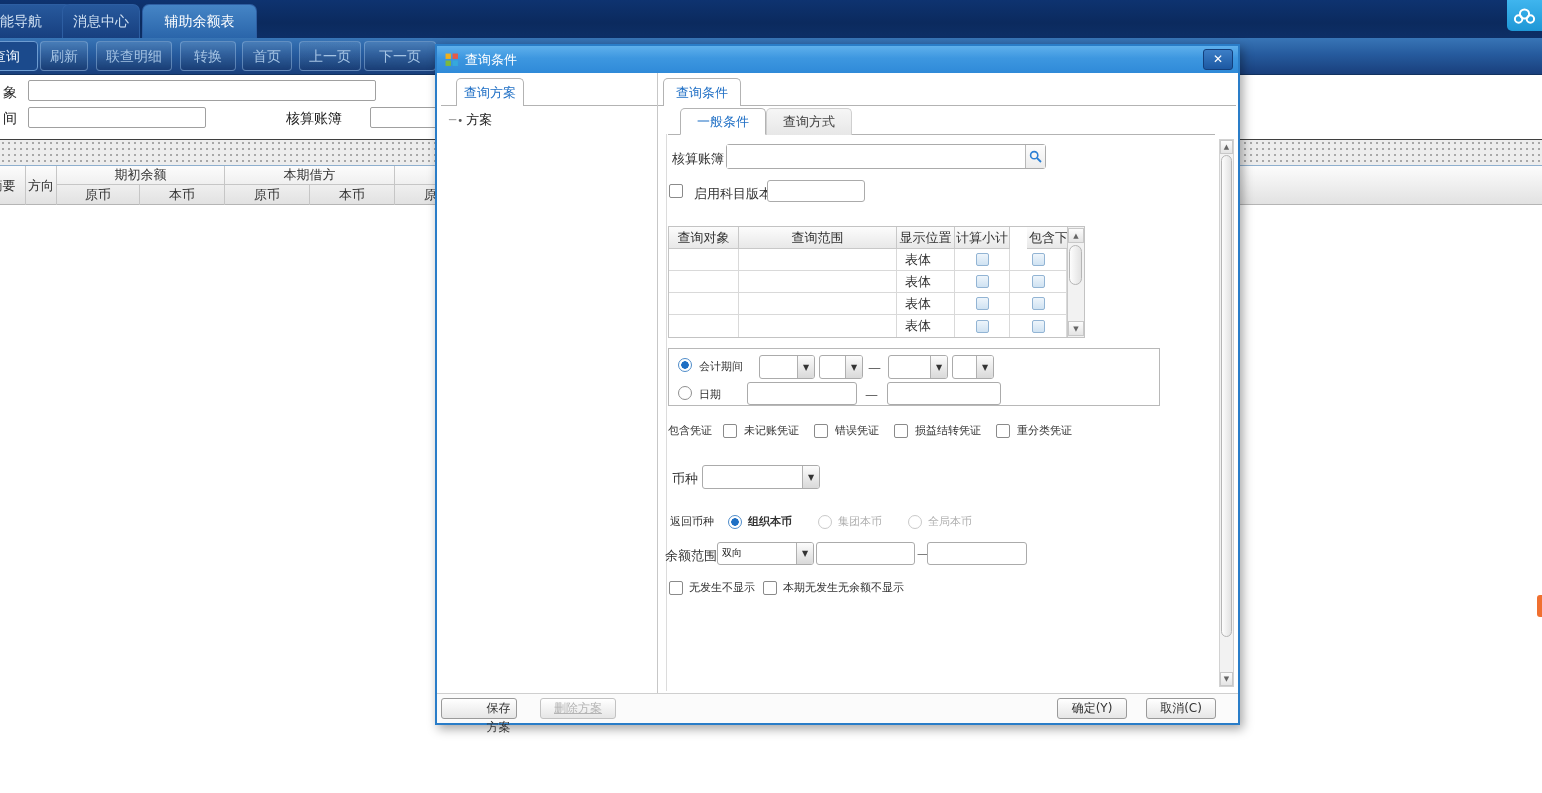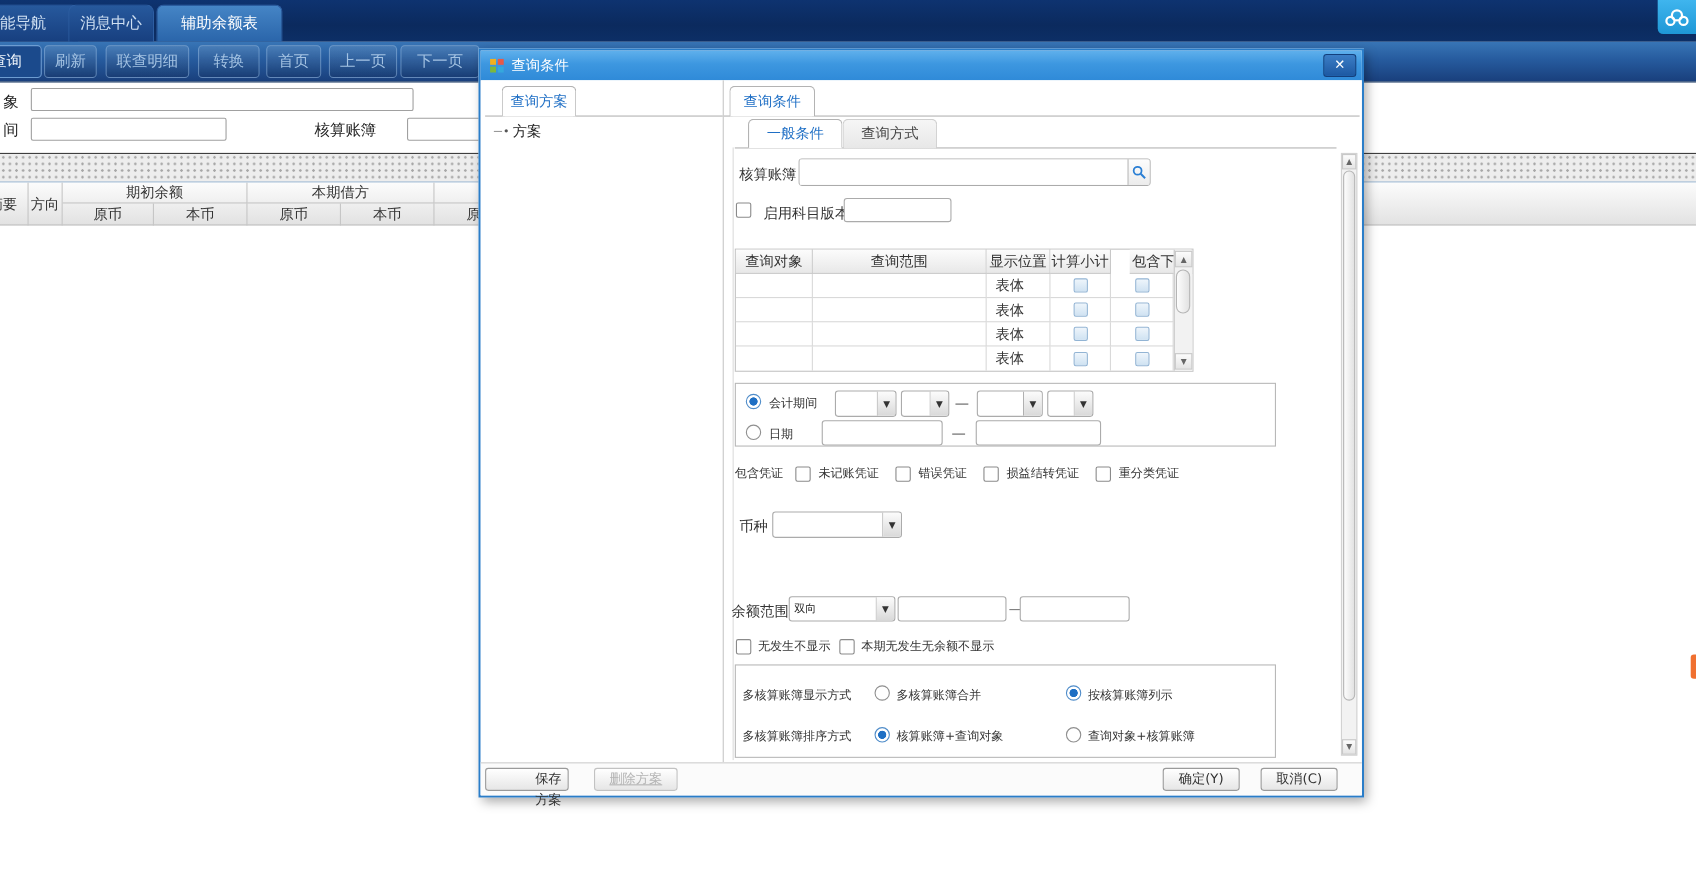--- a/index.html
+++ b/index.html
@@ -312,50 +312,46 @@
         <span class="cbi" style="margin-left:8px;"></span>
         <span class="rlabel">重分类凭证</span>
       </div>
 
       <div class="dlabel" style="left:235px;top:397px;">币种</div>
       <div class="dd" style="left:265px;top:392px;width:118px;height:24px;">
         <span class="val"></span>
           <span class="arr">▼</span>
       </div>
 
+      <div class="flexrow" style="left:233px;top:441px;gap:6px;">
+        <span class="rlabel">返回币种</span>
+        <span class="radio checked" style="margin-left:8px;"></span>
+        <span class="rlabel" style="font-weight:bold;">组织本币</span>
+        <span class="radio disabled" style="margin-left:20px;"></span>
+        <span class="rlabel disabled">集团本币</span>
+        <span class="radio disabled" style="margin-left:20px;"></span>
+        <span class="rlabel disabled">全局本币</span>
+      </div>
 
       <div class="dlabel" style="left:228px;top:474px;">余额范围</div>
       <div class="dd" style="left:280px;top:469px;width:97px;height:23px;">
         <span class="val">双向</span>
           <span class="arr">▼</span>
       </div>
       <input class="dinput" style="left: 379px; top: 469px; width: 99px; height: 23px;" value="">
       <span class="dash" style="left:480px;top:474px;font-size:11px;">—</span>
       <input class="dinput" style="left: 490px; top: 469px; width: 100px; height: 23px;" value="">
 
       <div class="flexrow" style="left:232px;top:507px;gap:6px;">
         <span class="cbi"></span>
         <span class="rlabel">无发生不显示</span>
         <span class="cbi" style="margin-left:2px;"></span>
         <span class="rlabel">本期无发生无余额不显示</span>
       </div>
 
-      <div class="gbox" style="left:231px;top:531px;width:492px;height:85px;">
-        <span class="rlabel" style="position:absolute;left:6px;top:19px;">多核算账簿显示方式</span>
-        <span class="radio" style="position:absolute;left:126px;top:18px;"></span>
-        <span class="rlabel" style="position:absolute;left:146px;top:19px;">多核算账簿合并</span>
-        <span class="radio checked" style="position:absolute;left:300px;top:18px;"></span>
-        <span class="rlabel" style="position:absolute;left:320px;top:19px;">按核算账簿列示</span>
-
-        <span class="rlabel" style="position:absolute;left:6px;top:57px;">多核算账簿排序方式</span>
-        <span class="radio checked" style="position:absolute;left:126px;top:56px;"></span>
-        <span class="rlabel" style="position:absolute;left:146px;top:57px;">核算账簿+查询对象</span>
-        <span class="radio" style="position:absolute;left:300px;top:56px;"></span>
-        <span class="rlabel" style="position:absolute;left:320px;top:57px;">查询对象+核算账簿</span>
-      </div>
 
       <div class="mfooter">
         <div class="fbtn" style="left:4px;width:76px;padding-left:39px;">保存方案</div>
         <div class="fbtn disabled" style="left:103px;width:76px;">删除方案</div>
         <div class="fbtn" style="right:111px;width:70px;">确定(Y)</div>
         <div class="fbtn" style="right:22px;width:70px;">取消(C)</div>
       </div>
 
     </div>
   </div>

